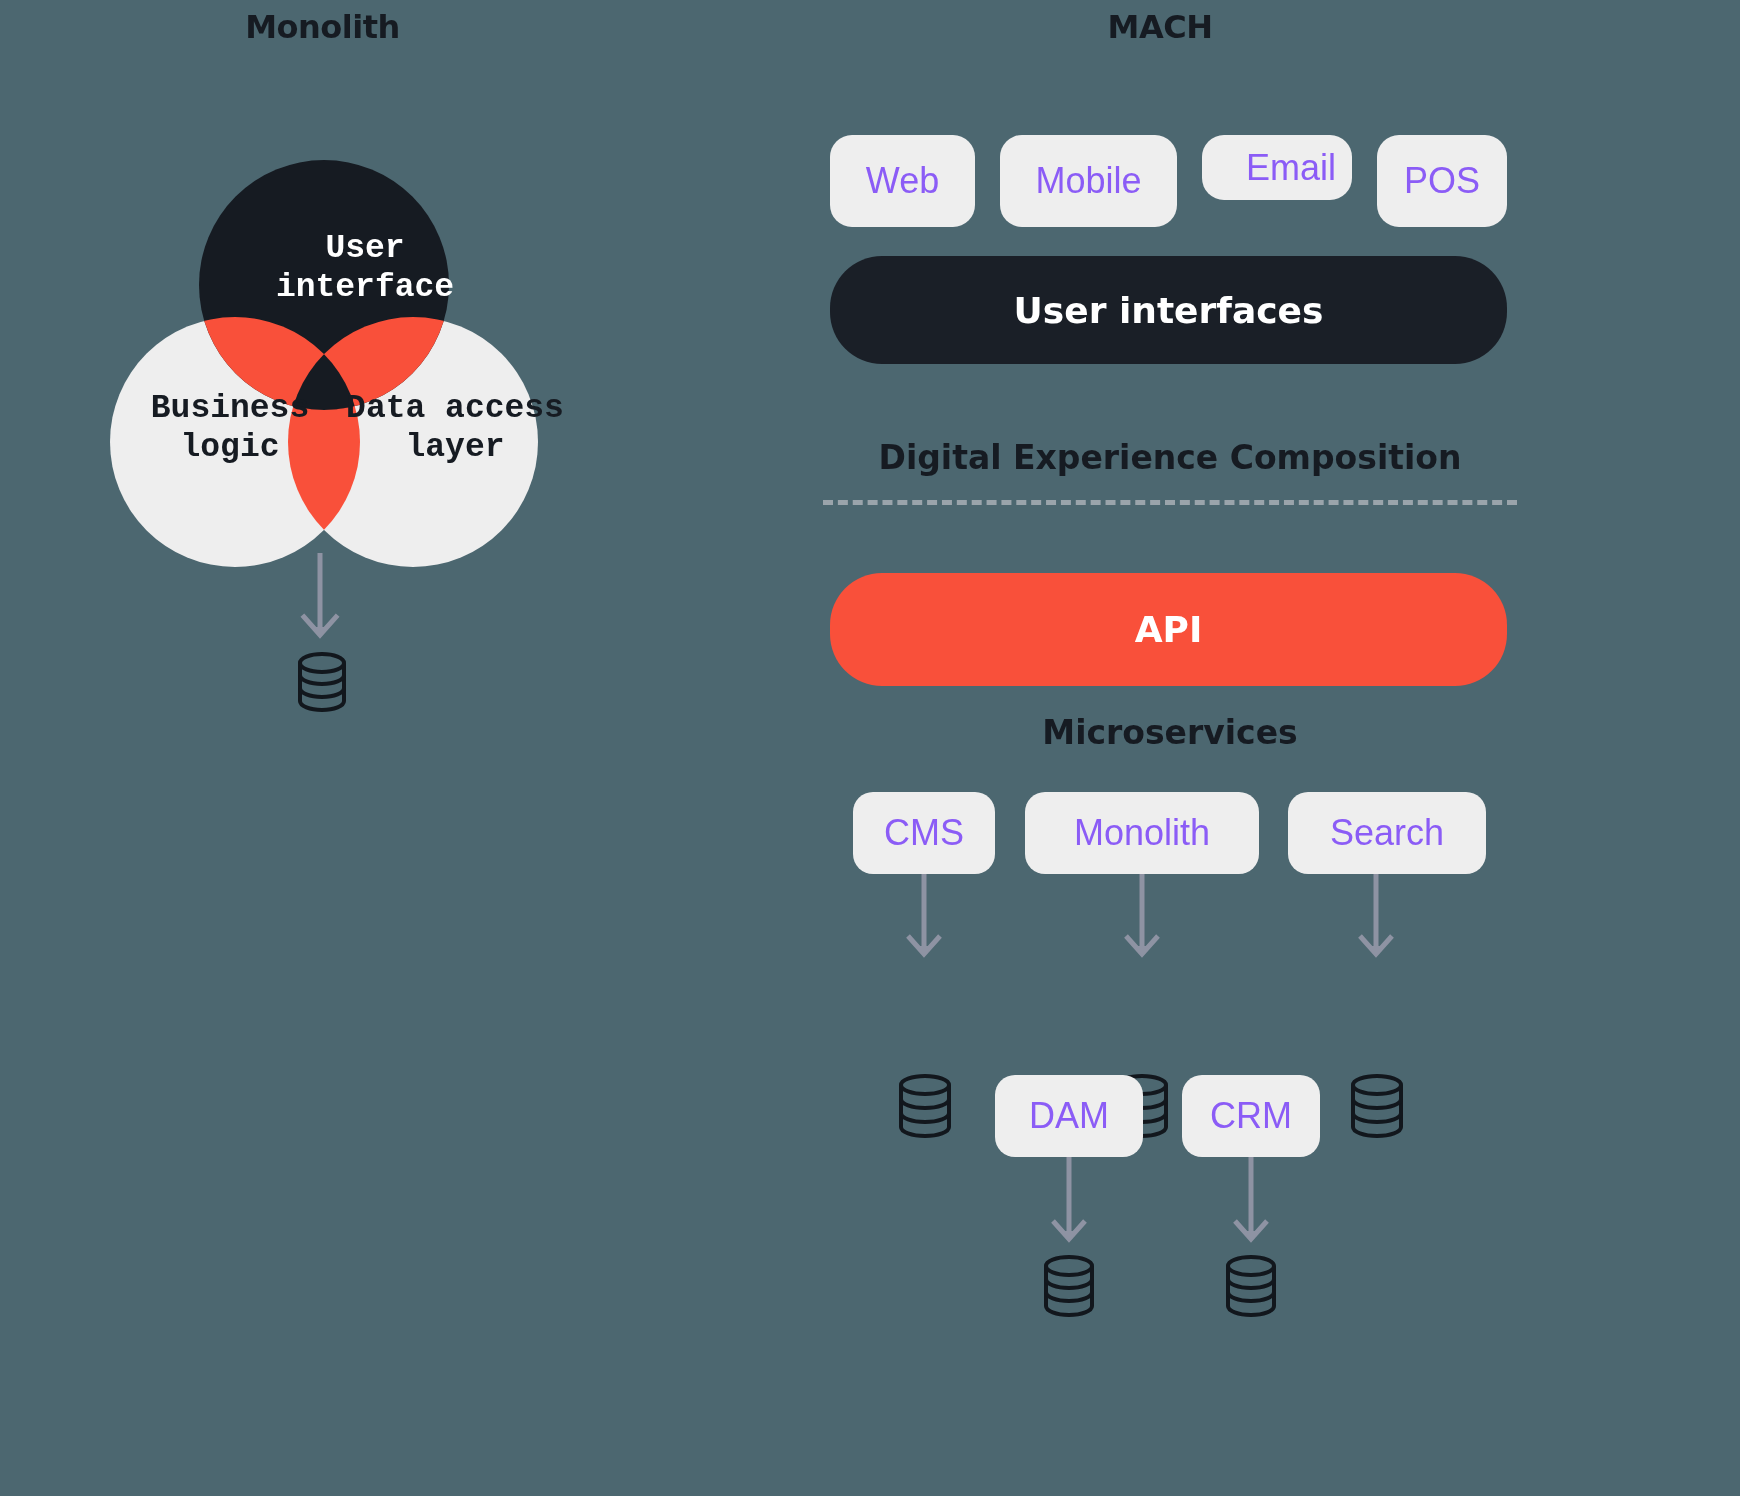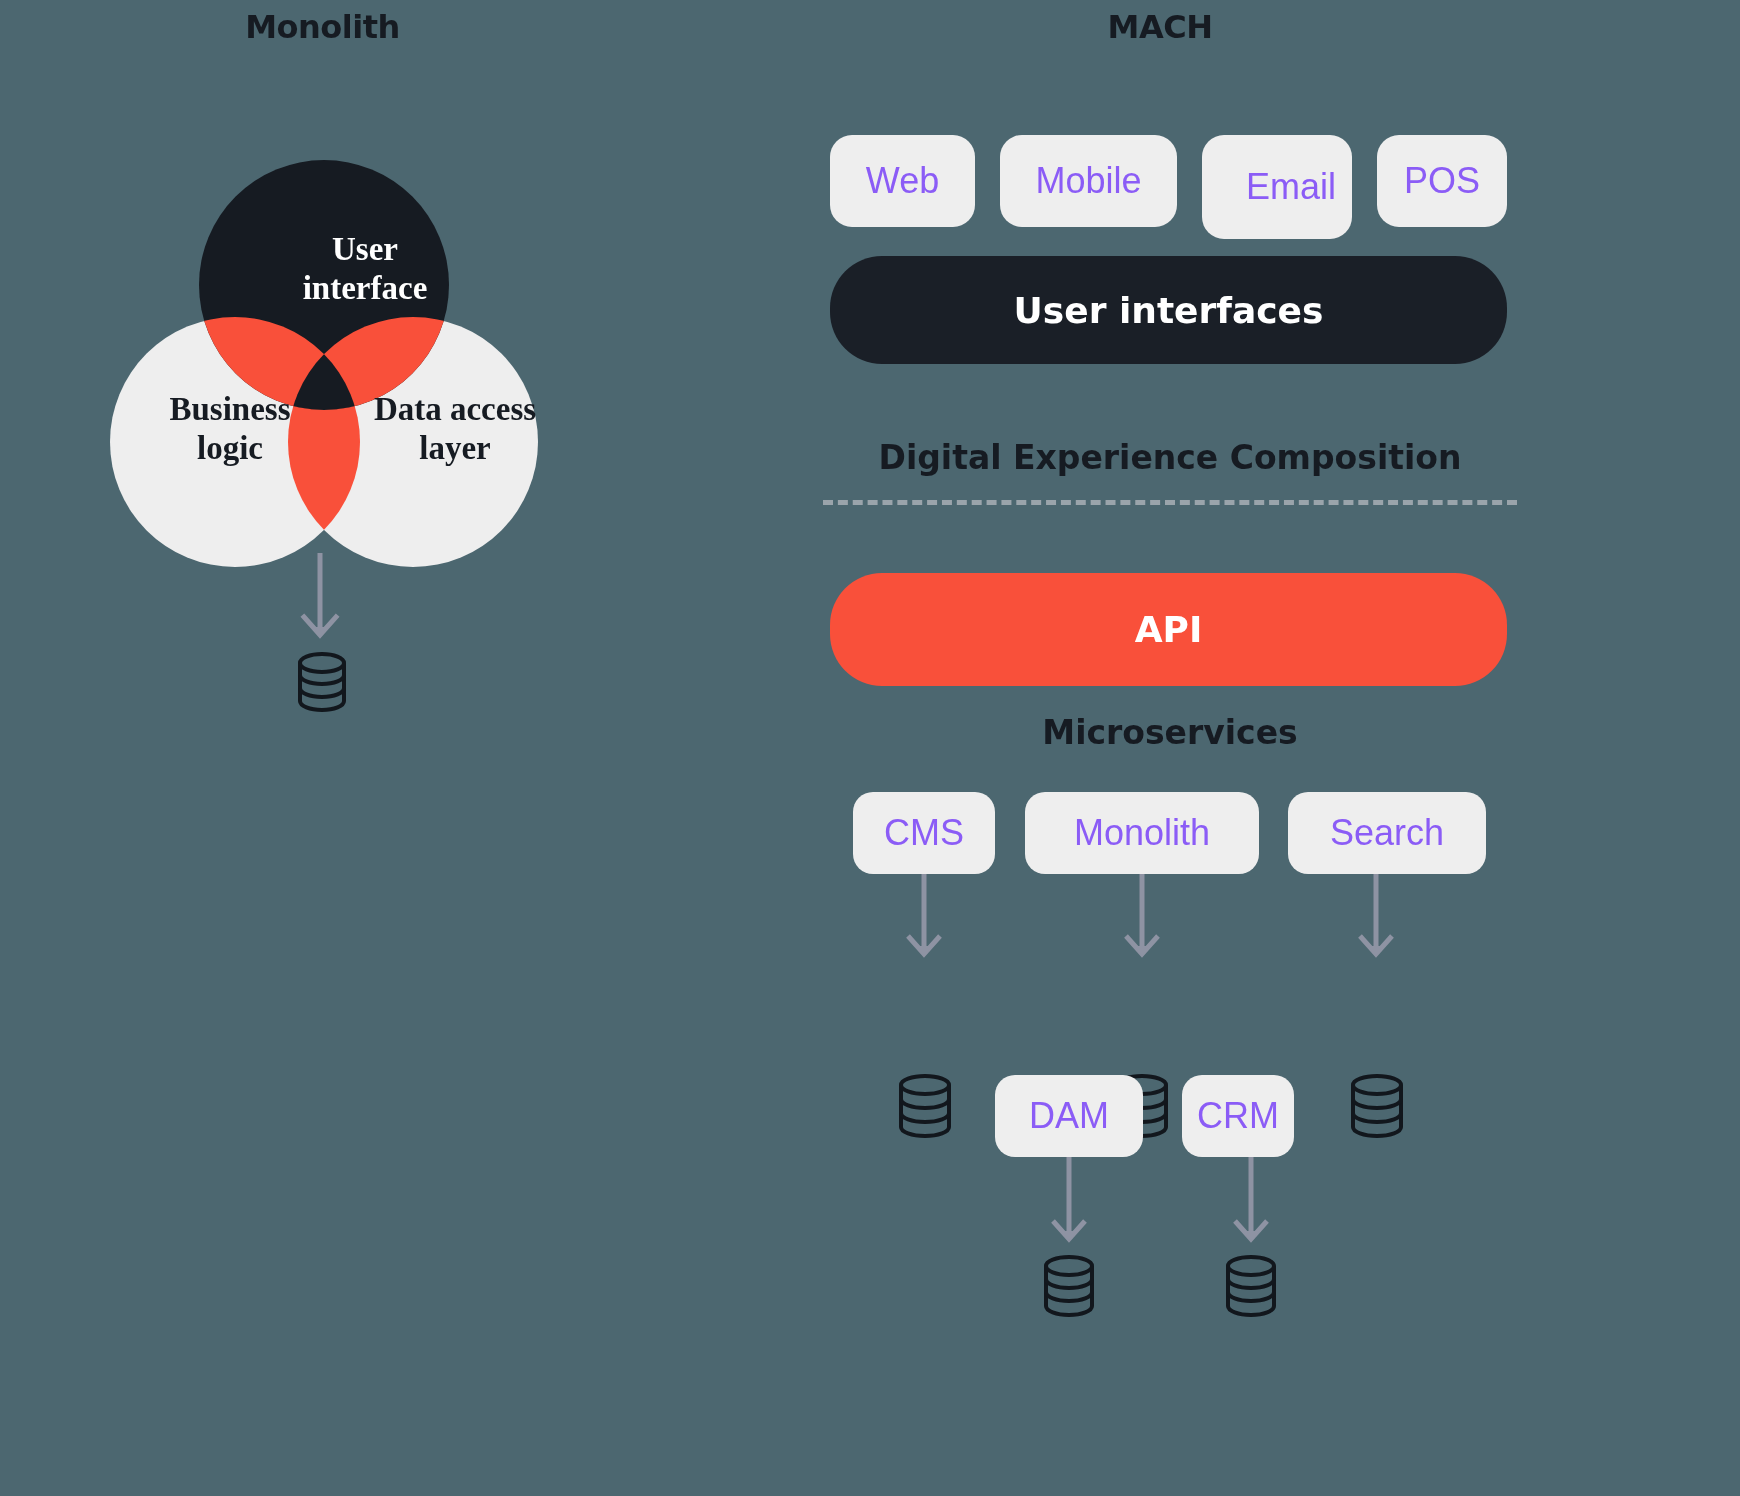--- a/index.html
+++ b/index.html
@@ -24,21 +24,21 @@
     white-space:nowrap;
   }
   #title-monolith{left:0;top:8px;width:645px;}
   #title-mach{left:820px;top:8px;width:680px;}
 
   
   #venn{position:absolute;left:60px;top:130px;width:560px;height:440px;}
   #venn svg{display:block;}
   .venn-label{
     position:absolute;
-    font-family:Liberation Serif, serif;
+    font-family:Liberation Mono, monospace;
     font-weight:bold;
     font-size:33px;
     line-height:1.18;
     text-align:center;
     white-space:pre-line;
   }
   #lbl-ui{left:205px;top:100px;width:200px;color:#ffffff;}
   #lbl-bl{left:55px;top:260px;width:230px;color:#161b22;}
   #lbl-dal{left:270px;top:260px;width:250px;color:#161b22;}
 
@@ -169,21 +169,21 @@
   <div class="col-title" id="title-mach">MACH</div>
 
   <div id="mach">
 
     <div class="pill" style="left:10px;top:135px;width:145px;height:92px;">
       <span>Web</span>
     </div>
     <div class="pill" style="left:180px;top:135px;width:177px;height:92px;">
       <span>Mobile</span>
     </div>
-    <div class="pill" style="left:382px;top:135px;width:150px;height:104px;padding-left:28px;">
+    <div class="pill" style="left:382px;top:135px;width:150px;height:65px;padding-left:28px;">
       <span>Email</span>
     </div>
     <div class="pill" style="left:557px;top:135px;width:130px;height:92px;">
       <span>POS</span>
     </div>
 
     <div class="bar" id="bar-ui" style="left:10px;top:256px;width:677px;height:108px;">
       <span>User interfaces</span>
     </div>
 
@@ -256,21 +256,21 @@
           <path d="M6 13 v42 a24 9 0 0 0 48 0 v-42"></path>
           <path d="M6 27 a24 9 0 0 0 48 0"></path>
           <path d="M6 41 a24 9 0 0 0 48 0"></path>
         </g>
       </svg>
     </div>
 
     <div class="pill small" style="left:175px;top:1075px;width:148px;height:82px;">
       <span>DAM</span>
     </div>
-    <div class="pill small" style="left:362px;top:1075px;width:112px;height:82px;">
+    <div class="pill small" style="left:362px;top:1075px;width:138px;height:82px;">
       <span>CRM</span>
     </div>
 
     <div class="arrow" style="left:225px;top:1157px;">
       <svg width="48" height="90" viewBox="0 0 48 90" xmlns="http://www.w3.org/2000/svg">
         <line x1="24" y1="0" x2="24" y2="74" stroke="#8e93a3" stroke-width="5"></line>
         <path d="M8 64 L24 82 L40 64" fill="none" stroke="#8e93a3" stroke-width="5"></path>
         <path d="M15 74 L24 84 L33 74 Z" fill="#8e93a3"></path>
       </svg>
     </div>

